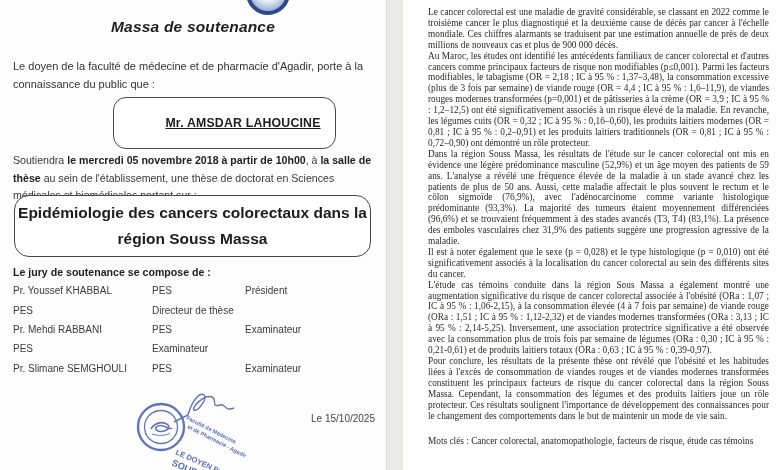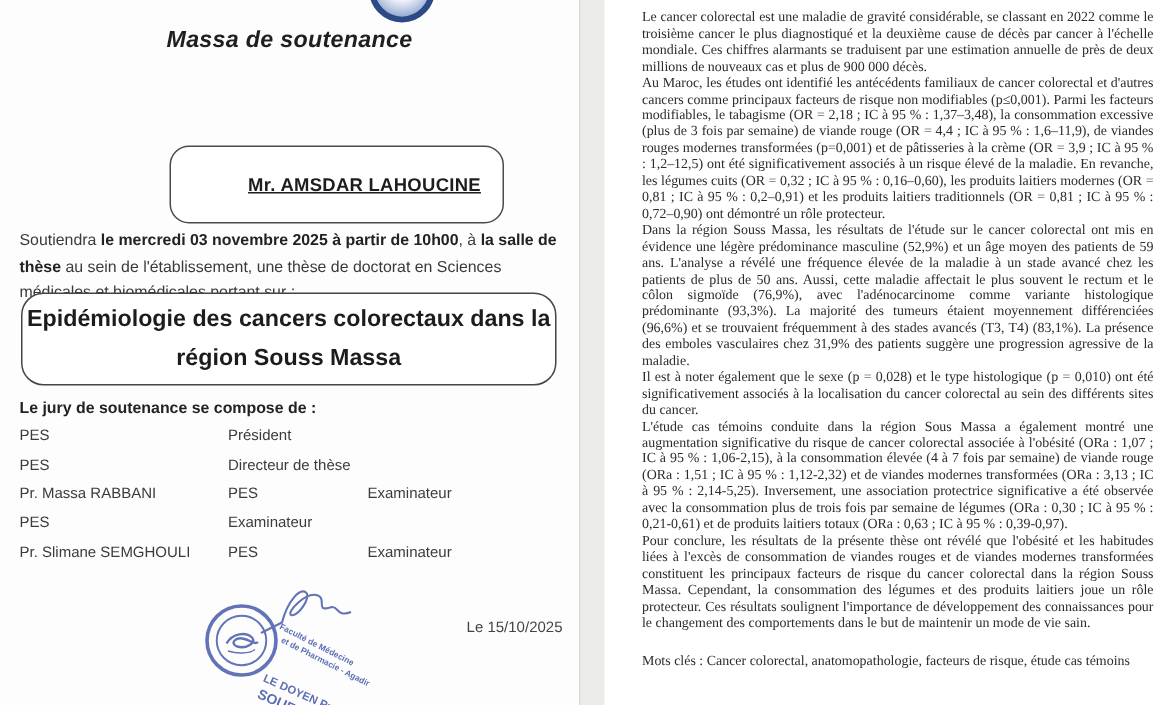--- a/index.html
+++ b/index.html
@@ -70,45 +70,47 @@
 </style>
 </head>
 <body>
 
 <div class="page-left">
 
   <div class="logo-arc"></div>
 
   <div class="avis-title">Massa de soutenance</div>
 
+  <div class="intro-par">Le doyen de la faculté de médecine et de pharmacie d'Agadir, porte à la connaissance du public que :</div>
 
   <div class="name-box">
     <span>Mr. AMSDAR LAHOUCINE</span>
   </div>
 
-  <div class="defense-par"><span>Soutiendra </span><span class="b">le mercredi 03 novembre 2025 à partir de 10h00</span><span>, à </span><span class="b">la salle de thèse</span><span> au sein de l'établissement, une thèse de doctorat en Sciences médicales et biomédicales portant sur :</span></div>
+  <div class="defense-par"><span>Soutiendra </span><span class="b">le mercredi 05 novembre 2018 à partir de 10h00</span><span>, à </span><span class="b">la salle de thèse</span><span> au sein de l'établissement, une thèse de doctorat en Sciences médicales et biomédicales portant sur :</span></div>
 
   <div class="thesis-box">
     <div>Epidémiologie des cancers colorectaux dans la</div>
     <div>région Souss Massa</div>
   </div>
 
   <div class="jury-heading">Le jury de soutenance se compose de :</div>
 
   <div class="jury-table">
     <div class="jury-row">
+      <span>Pr. Youssef KHABBAL</span>
       <span>PES</span>
       <span>Président</span>
     </div>
     <div class="jury-row">
       <span>PES</span>
       <span>Directeur de thèse</span>
     </div>
     <div class="jury-row">
-      <span>Pr. Massa RABBANI</span>
+      <span>Pr. Mehdi RABBANI</span>
       <span>PES</span>
       <span>Examinateur</span>
     </div>
     <div class="jury-row">
       <span>PES</span>
       <span>Examinateur</span>
     </div>
     <div class="jury-row">
       <span>Pr. Slimane SEMGHOULI</span>
       <span>PES</span>

